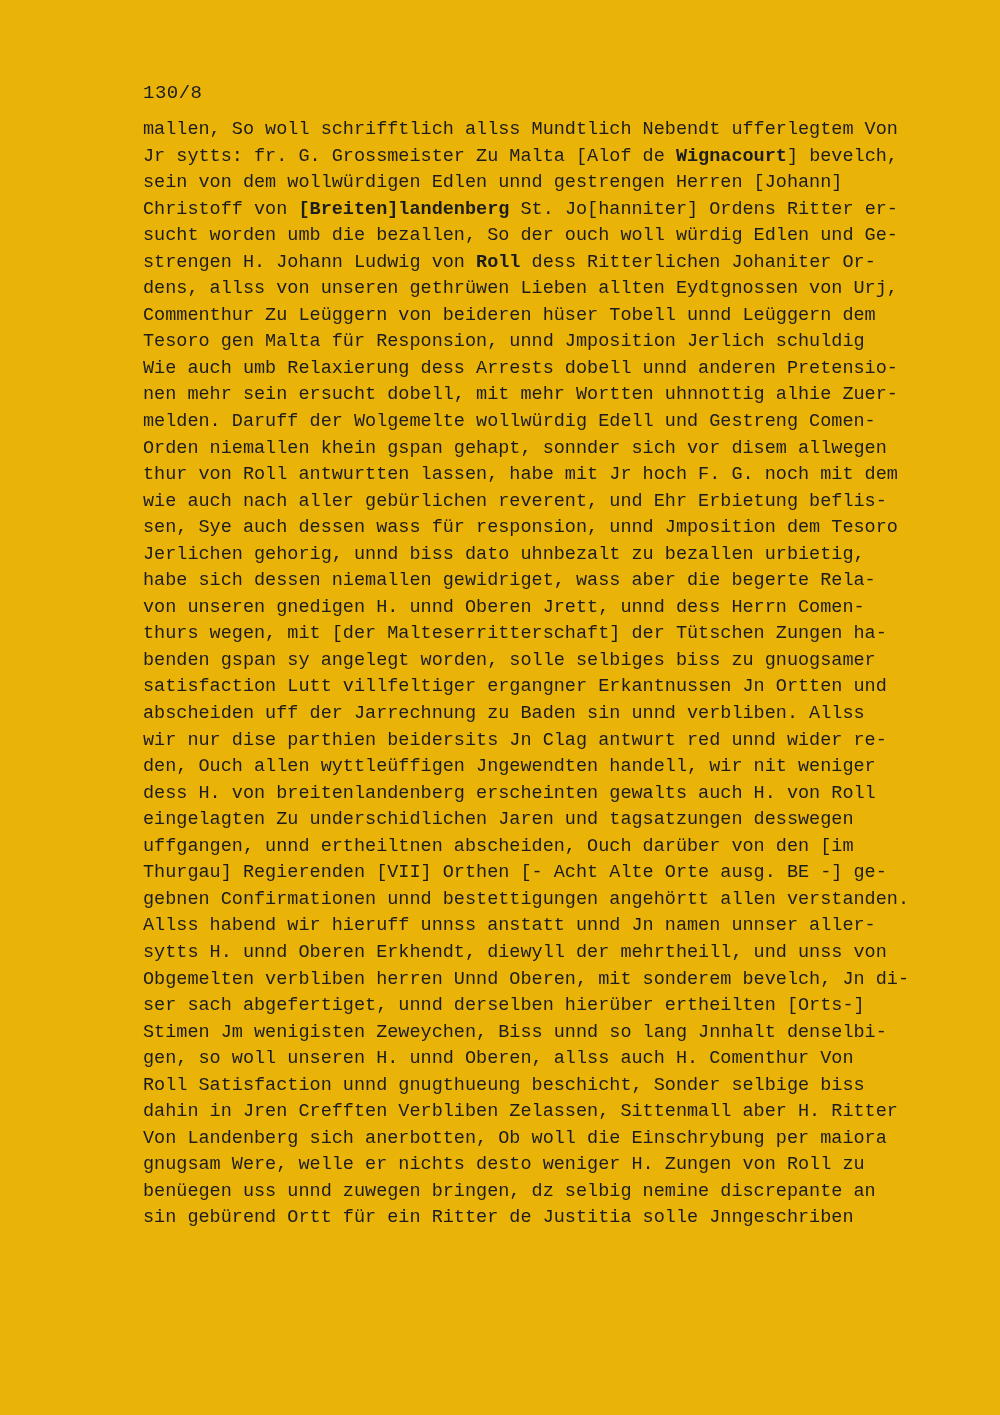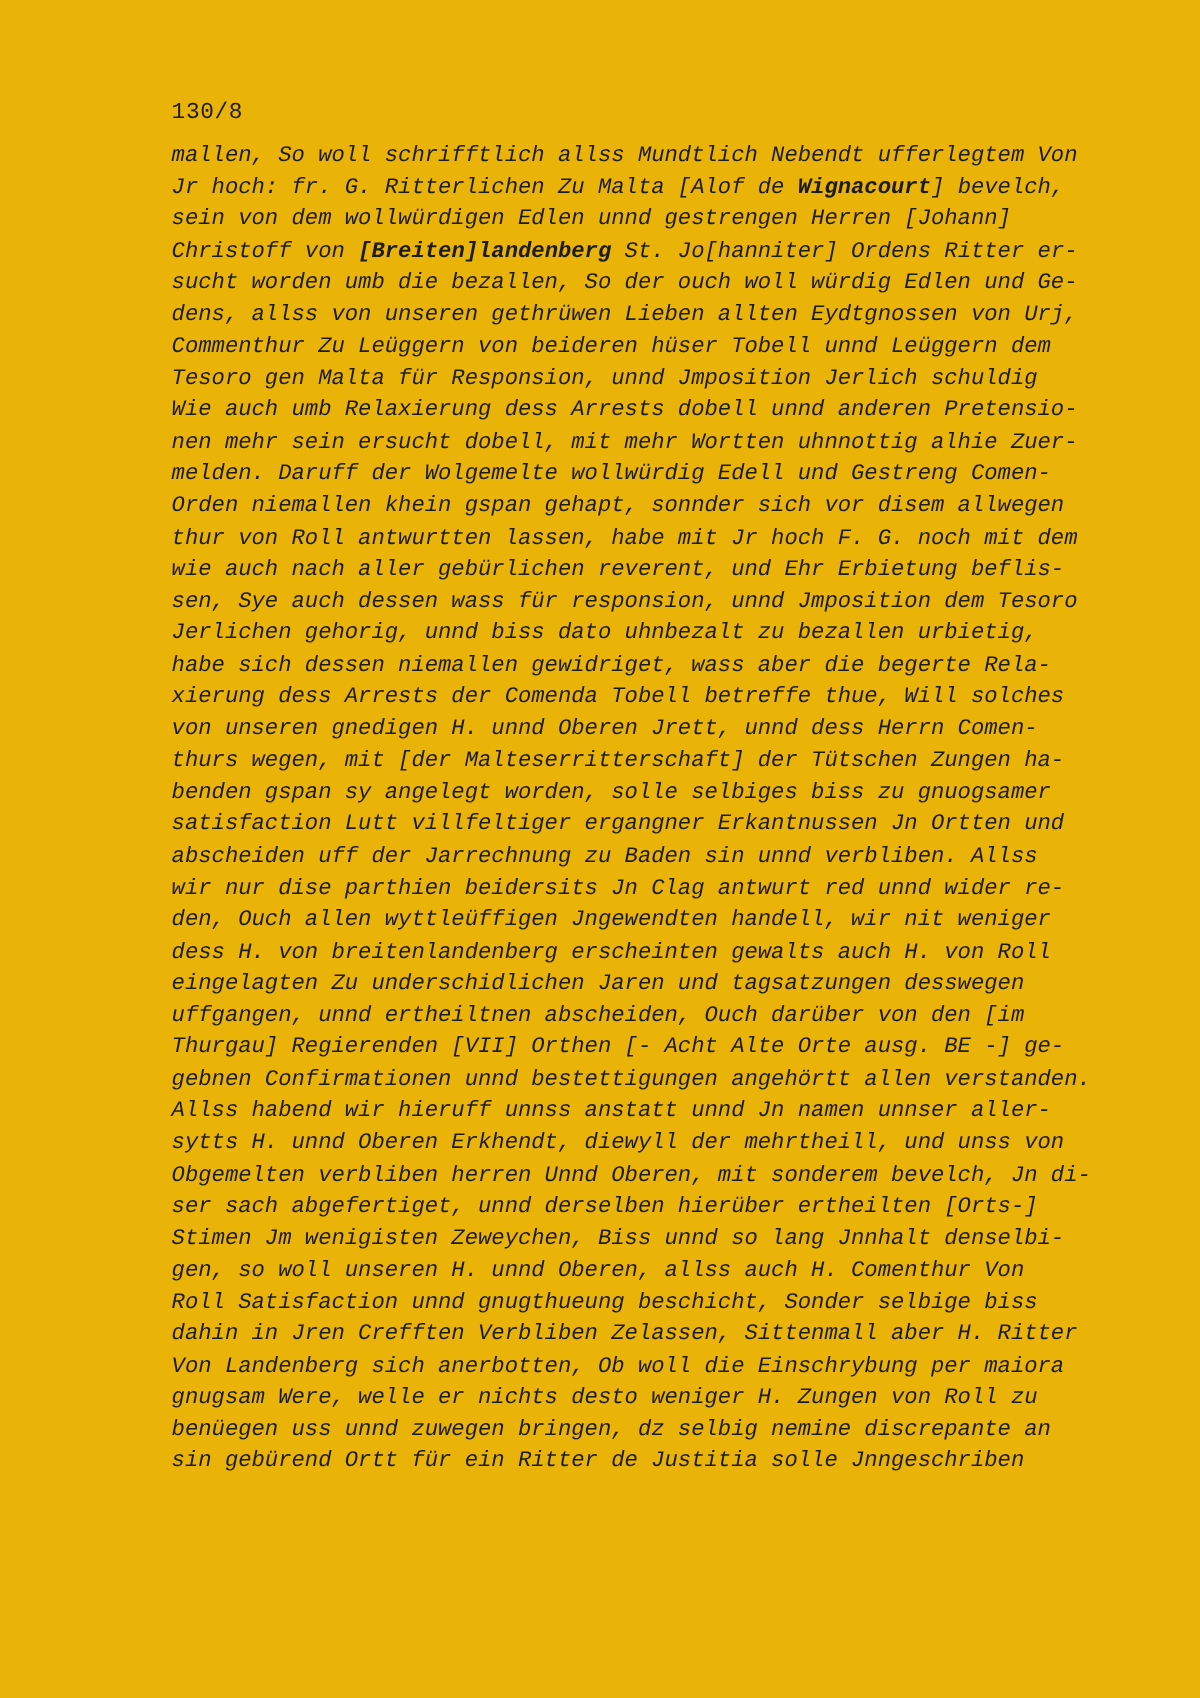--- a/index.html
+++ b/index.html
@@ -25,55 +25,54 @@
     font-weight: normal;
     letter-spacing: 0.5px;
     white-space: pre;
   }
   .body-text {
     position: absolute;
     left: 143px;
     top: 117px;
     width: 790px;
     font-size: 18.5px;
-    font-style: italic;
     line-height: 26.55px;
   }
   .line {
     white-space: pre;
     height: 26.55px;
   }
   .line .bold {
     font-weight: bold;
   }
 </style>
 </head>
 <body>
 
 <div class="page">
   <div class="page-number">130/8</div>
   <div class="body-text">
       <div class="line"><span>mallen, So woll schrifftlich allss Mundtlich Nebendt ufferlegtem Von</span></div>
-      <div class="line"><span>Jr hoch: fr. G. Ritterlichen Zu Malta [Alof de </span><span class="bold">Wignacourt</span><span>] bevelch,</span></div>
+      <div class="line"><span>Jr sytts: fr. G. Grossmeister Zu Malta [Alof de </span><span class="bold">Wignacourt</span><span>] bevelch,</span></div>
       <div class="line"><span>sein von dem wollwürdigen Edlen unnd gestrengen Herren [Johann]</span></div>
       <div class="line"><span>Christoff von </span><span class="bold">[Breiten]landenberg</span><span> St. Jo[hanniter] Ordens Ritter er-</span></div>
       <div class="line"><span>sucht worden umb die bezallen, So der ouch woll würdig Edlen und Ge-</span></div>
+      <div class="line"><span>strengen H. Johann Ludwig von </span><span class="bold">Roll</span><span> dess Ritterlichen Johaniter Or-</span></div>
       <div class="line"><span>dens, allss von unseren gethrüwen Lieben allten Eydtgnossen von Urj,</span></div>
       <div class="line"><span>Commenthur Zu Leüggern von beideren hüser Tobell unnd Leüggern dem</span></div>
       <div class="line"><span>Tesoro gen Malta für Responsion, unnd Jmposition Jerlich schuldig</span></div>
       <div class="line"><span>Wie auch umb Relaxierung dess Arrests dobell unnd anderen Pretensio-</span></div>
       <div class="line"><span>nen mehr sein ersucht dobell, mit mehr Wortten uhnnottig alhie Zuer-</span></div>
       <div class="line"><span>melden. Daruff der Wolgemelte wollwürdig Edell und Gestreng Comen-</span></div>
       <div class="line"><span>Orden niemallen khein gspan gehapt, sonnder sich vor disem allwegen</span></div>
       <div class="line"><span>thur von Roll antwurtten lassen, habe mit Jr hoch F. G. noch mit dem</span></div>
       <div class="line"><span>wie auch nach aller gebürlichen reverent, und Ehr Erbietung beflis-</span></div>
       <div class="line"><span>sen, Sye auch dessen wass für responsion, unnd Jmposition dem Tesoro</span></div>
       <div class="line"><span>Jerlichen gehorig, unnd biss dato uhnbezalt zu bezallen urbietig,</span></div>
       <div class="line"><span>habe sich dessen niemallen gewidriget, wass aber die begerte Rela-</span></div>
-      <div class="line"><span>xierung dess Arrests der Comenda Tobell betreffe thue, Will solches</span></div>
       <div class="line"><span>von unseren gnedigen H. unnd Oberen Jrett, unnd dess Herrn Comen-</span></div>
       <div class="line"><span>thurs wegen, mit [der Malteserritterschaft] der Tütschen Zungen ha-</span></div>
       <div class="line"><span>benden gspan sy angelegt worden, solle selbiges biss zu gnuogsamer</span></div>
       <div class="line"><span>satisfaction Lutt villfeltiger ergangner Erkantnussen Jn Ortten und</span></div>
       <div class="line"><span>abscheiden uff der Jarrechnung zu Baden sin unnd verbliben. Allss</span></div>
       <div class="line"><span>wir nur dise parthien beidersits Jn Clag antwurt red unnd wider re-</span></div>
       <div class="line"><span>den, Ouch allen wyttleüffigen Jngewendten handell, wir nit weniger</span></div>
       <div class="line"><span>dess H. von breitenlandenberg erscheinten gewalts auch H. von Roll</span></div>
       <div class="line"><span>eingelagten Zu underschidlichen Jaren und tagsatzungen desswegen</span></div>
       <div class="line"><span>uffgangen, unnd ertheiltnen abscheiden, Ouch darüber von den [im</span></div>

